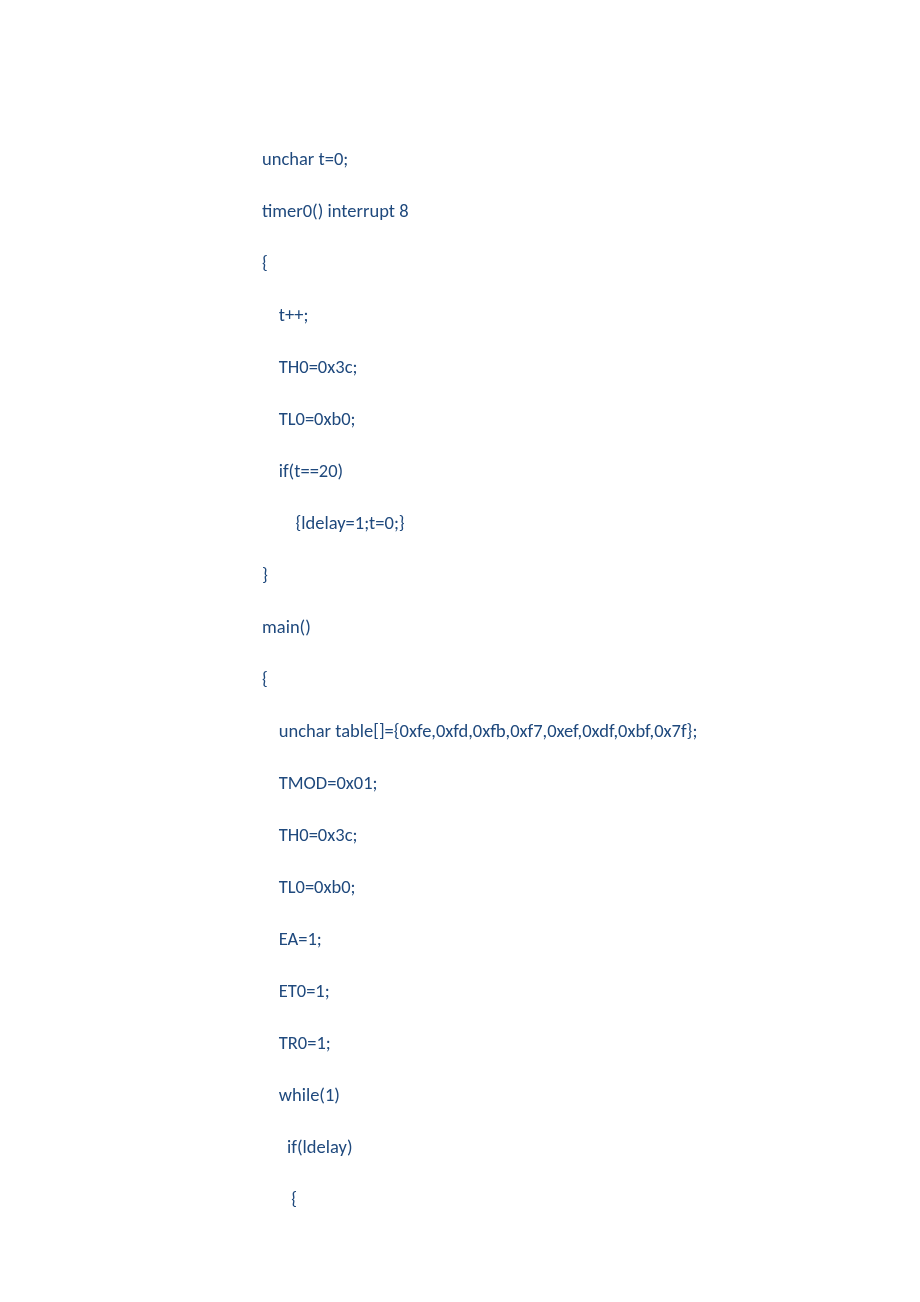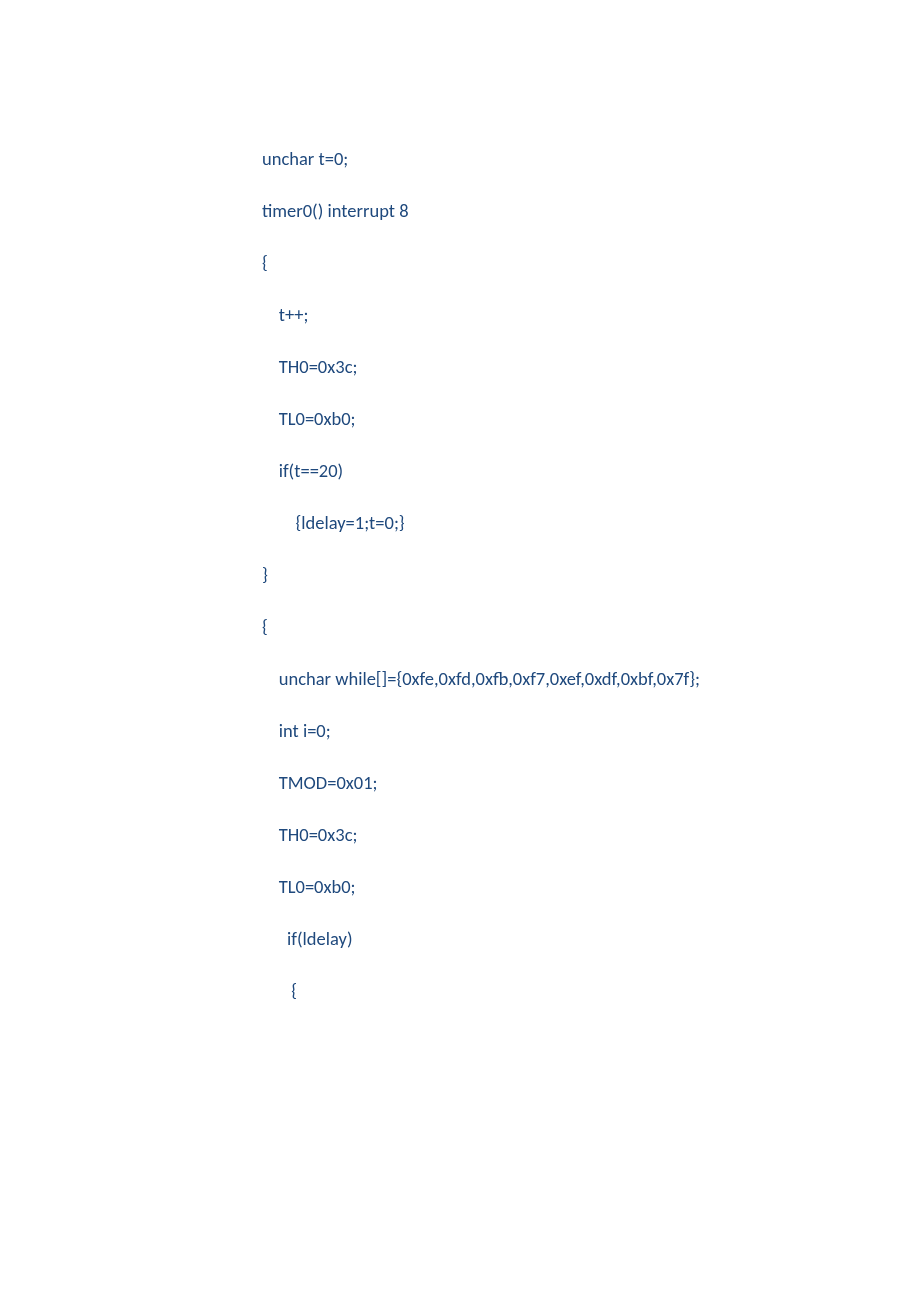--- a/index.html
+++ b/index.html
@@ -33,26 +33,30 @@
   <div class="code-block">
 <span class="code-line">unchar t=0;</span>
 <span class="code-line">timer0() interrupt 8</span>
 <span class="code-line">{</span>
 <span class="code-line">    t++;</span>
 <span class="code-line">    TH0=0x3c;</span>
 <span class="code-line">    TL0=0xb0;</span>
 <span class="code-line">    if(t==20)</span>
 <span class="code-line">        {ldelay=1;t=0;}</span>
 <span class="code-line">}</span>
+<span class="code-line">main()</span>
 <span class="code-line">{</span>
-<span class="code-line">    unchar while[]={0xfe,0xfd,0xfb,0xf7,0xef,0xdf,0xbf,0x7f};</span>
-<span class="code-line">    int i=0;</span>
+<span class="code-line">    unchar table[]={0xfe,0xfd,0xfb,0xf7,0xef,0xdf,0xbf,0x7f};</span>
 <span class="code-line">    TMOD=0x01;</span>
 <span class="code-line">    TH0=0x3c;</span>
 <span class="code-line">    TL0=0xb0;</span>
+<span class="code-line">    EA=1;</span>
+<span class="code-line">    ET0=1;</span>
+<span class="code-line">    TR0=1;</span>
+<span class="code-line">    while(1)</span>
 <span class="code-line">      if(ldelay)</span>
 <span class="code-line">       {</span>
 
 
 
 
 
 
 
 

